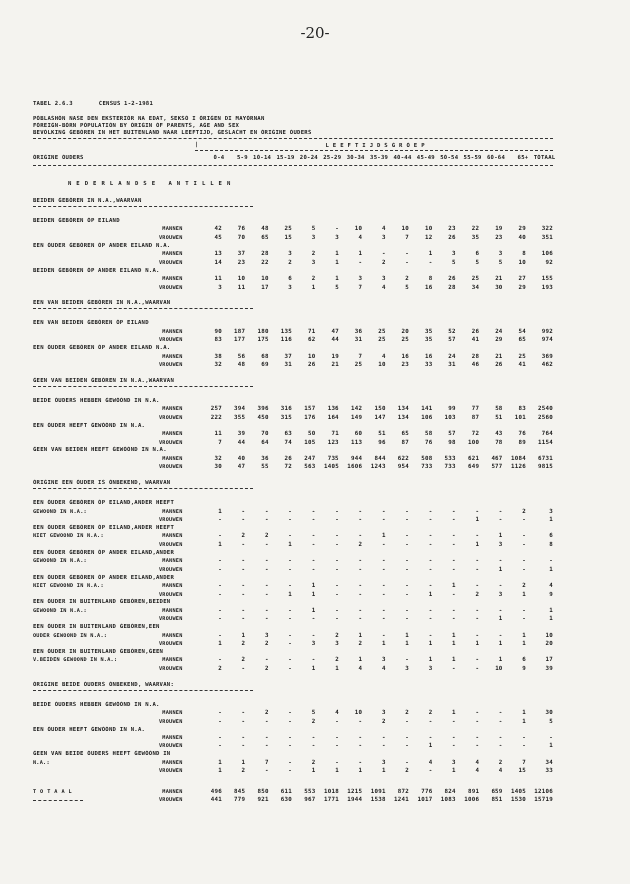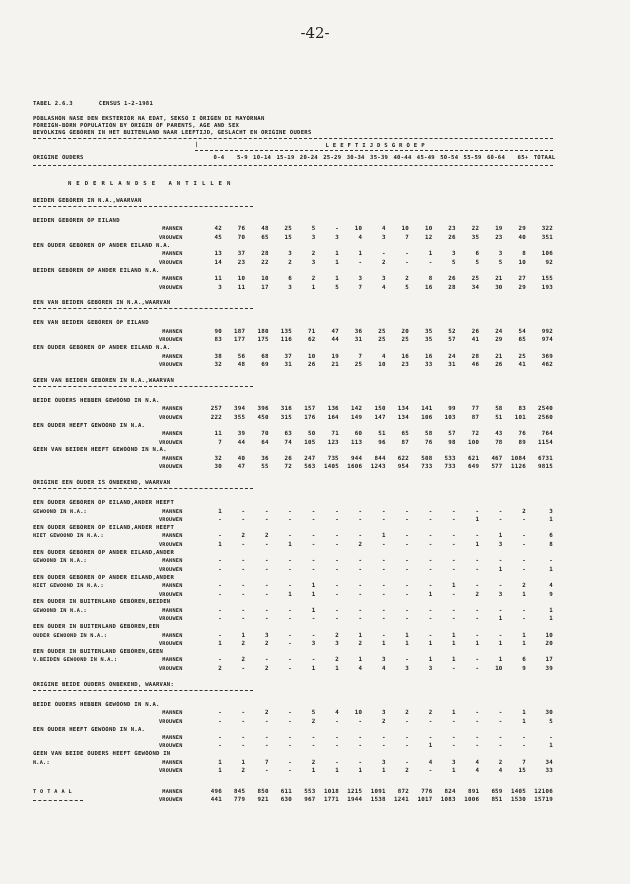--- a/index.html
+++ b/index.html
@@ -35,21 +35,21 @@
   .sec-under { border-top: 1px dashed #333; width: 220px; margin-bottom: 10px; }
   .group-lbl { line-height: 7.6px; }
   .row { display: flex; align-items: center; height: 8.6px; }
   .row .sex { width: 152px; text-align: right; padding-right: 16px; font-size: 5.2px; }
   .data .col { font-size: 5.8px; }
   .totaal-lbl { letter-spacing: 4px; }
 </style>
 </head>
 <body>
 
-<div class="page-num">-42-</div>
+<div class="page-num">-20-</div>
 
 <div class="sheet">
   <div class="title-row tline">
     <span>TABEL 2.6.3</span>
     <span>CENSUS 1-2-1981</span>
   </div>
   <div class="tline">POBLASHON NASE DEN EKSTERIOR NA EDAT, SEKSO I ORIGEN DI MAYORNAN</div>
   <div class="tline">FOREIGN-BORN POPULATION BY ORIGIN OF PARENTS, AGE AND SEX</div>
   <div class="tline">BEVOLKING GEBOREN IN HET BUITENLAND NAAR LEEFTIJD, GESLACHT EN ORIGINE OUDERS</div>
   <div class="dash"></div>

